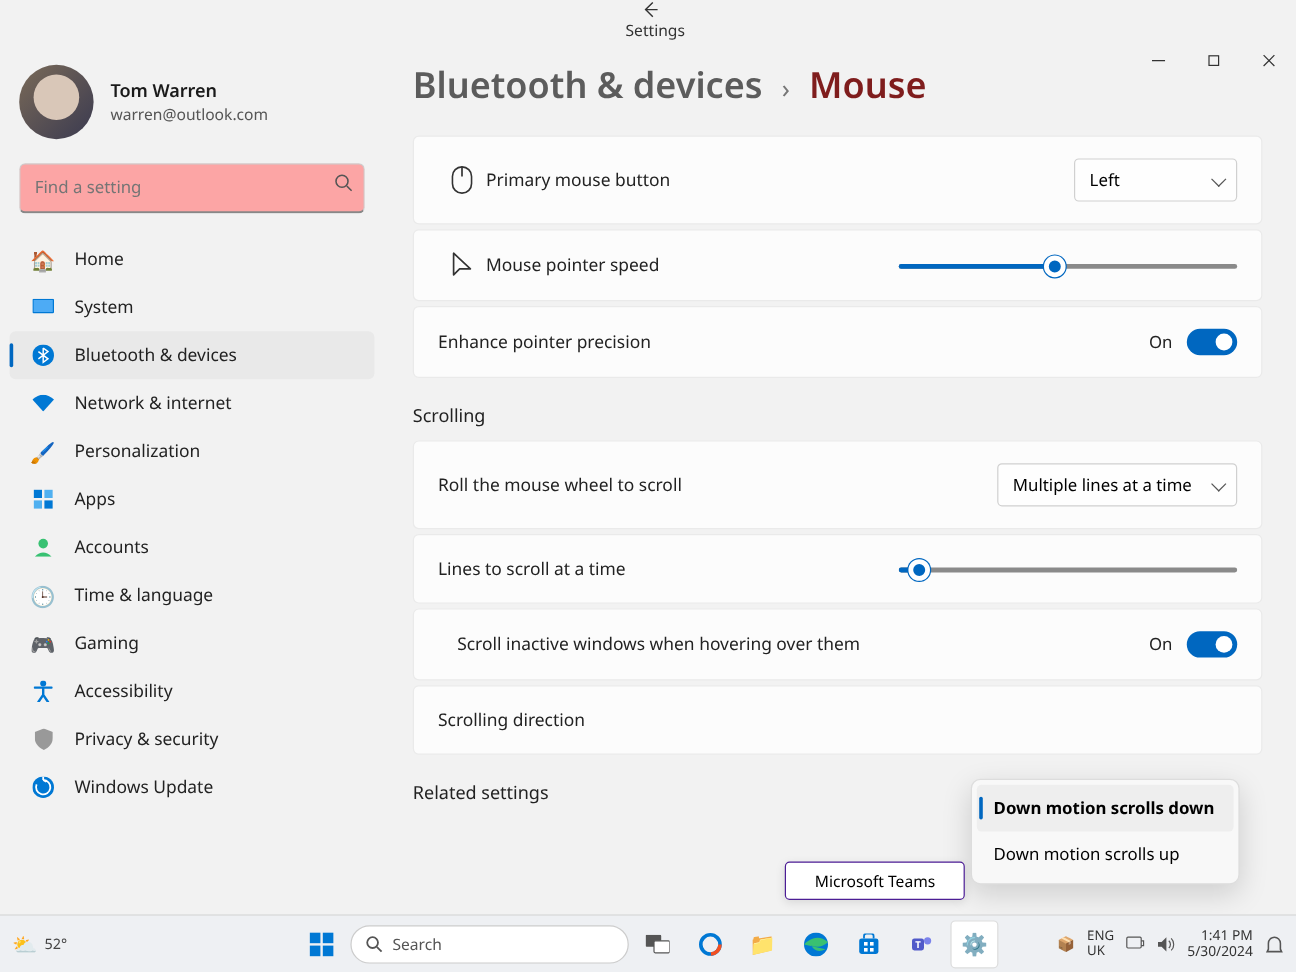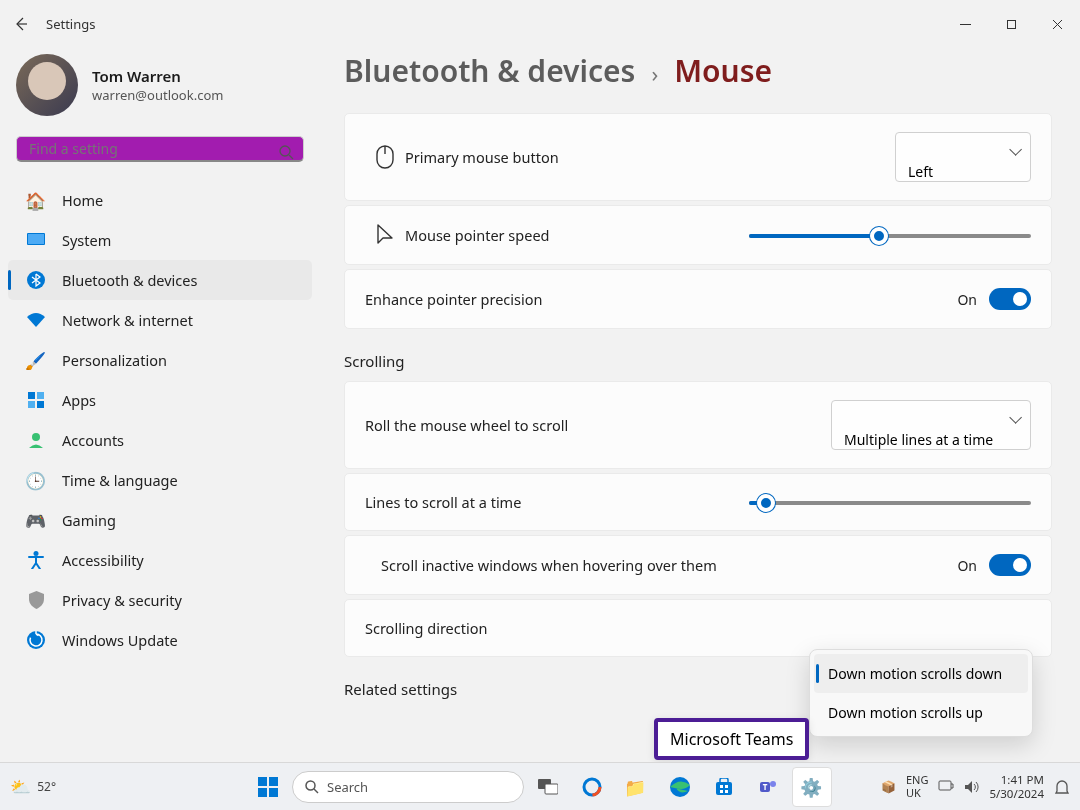--- a/index.html
+++ b/index.html
@@ -1,40 +1,40 @@
 <!DOCTYPE html>
 <html><head>
 <meta charset="utf-8">
 <style>
 * { margin:0; padding:0; box-sizing:border-box; font-family:"Segoe UI Variable","Segoe UI",system-ui,sans-serif; }
 body { width:1080px; height:810px; background:#f2f2f2; overflow:hidden; position:relative; }
 
 
-.titlebar { height:48px; display:flex; align-items:center; padding-left:4px; }
+.titlebar { height:48px; display:flex; align-items:center; padding-left:4px;flex-direction:column; }
 .back-btn { width:34px; height:34px; border:none; background:none; display:flex; align-items:center; justify-content:center; cursor:pointer; border-radius:4px; }
 .titlebar .title { margin-left:8px; font-size:13px; color:#333; }
 .win-controls { margin-left:auto; display:flex; }
 .win-controls button { width:46px; height:32px; border:none; background:none; display:flex; align-items:center; justify-content:center; }
 .win-controls svg { width:11px; height:11px; }
 
 
 .app { display:flex; height:calc(100% - 48px - 48px); }
 .sidebar { width:320px; padding:0 8px; }
 .main { flex:1; padding:0 28px 0 24px; overflow-y:auto; }
 
 
 .user { display:flex; align-items:center; gap:14px; padding:6px 8px 16px; }
 .avatar { width:62px; height:62px; border-radius:50%; background:linear-gradient(135deg,#7a6a58 0%,#3a3a50 100%); position:relative; overflow:hidden; }
 .avatar::after { content:""; position:absolute; width:38px; height:38px; border-radius:50%; background:#d9c7b8; top:8px; left:12px; }
 .user-name { font-size:15px; font-weight:600; color:#1a1a1a; }
 .user-email { font-size:13px; color:#555; }
 
 
 .search { position:relative; margin:4px 8px 18px; }
-.search input { width:100%; height:26px; border:1px solid #ccc; border-bottom:2px solid #888; border-radius:5px; padding:0 34px 0 12px; font-size:14px; background:#a21caf; }
+.search input { width:100%; height:42px; border:1px solid #ccc; border-bottom:2px solid #888; border-radius:5px; padding:0 34px 0 12px; font-size:14px; background:#fca5a5; }
 .search .sicon { position:absolute; right:10px; top:9px; color:#555; }
 
 
 .nav { list-style:none; }
 .nav-item { display:flex; align-items:center; gap:16px; padding:10px 18px; border-radius:5px; cursor:pointer; font-size:14.5px; color:#222; }
 .nav-item.active { background:#e9e9e9; position:relative; }
 .nav-item.active::before { content:""; position:absolute; left:0; top:10px; bottom:10px; width:3px; background:#0067c0; border-radius:2px; }
 .nav-icon { width:20px; height:20px; display:flex; align-items:center; justify-content:center; font-size:17px; }
 
 
@@ -45,44 +45,44 @@
 
 
 .card { background:#fcfcfc; border-radius:5px; border:1px solid #eaeaea; padding:18px 20px; margin-bottom:4px; display:flex; align-items:center; }
 .card + .card { margin-top:4px; }
 .card .card-icon { width:40px; display:flex; justify-content:center; color:#333; }
 .card .card-label { font-size:14.5px; color:#222; }
 .card .card-ctrl { margin-left:auto; display:flex; align-items:center; gap:12px; }
 .section-title { font-size:15px; font-weight:400; margin:22px 0 10px; color:#222; }
 
 
-.dropdown { min-width:136px; height:50px; border:1px solid #d0d0d0; border-radius:4px; background:#fefefe; padding:0 30px 0 12px; font-size:14px; display:flex; align-items:flex-end; position:relative; }
+.dropdown { min-width:136px; height:36px; border:1px solid #d0d0d0; border-radius:4px; background:#fefefe; padding:0 30px 0 12px; font-size:14px; display:flex; align-items:center; position:relative; }
 .dropdown.wide { min-width:200px; }
 .dropdown::after { content:""; position:absolute; right:12px; top:14px; width:8px; height:8px; border-right:1.5px solid #555; border-bottom:1.5px solid #555; transform:rotate(45deg) translateY(-3px); }
 
 
 .slider { position:relative; width:282px; height:20px; }
 .slider .track { position:absolute; top:9px; left:0; right:0; height:4px; background:#8a8a8a; border-radius:2px; }
 .slider .fill { position:absolute; top:9px; left:0; height:4px; background:#0067c0; border-radius:2px; }
 .slider .thumb { position:absolute; top:2px; width:18px; height:18px; border-radius:50%; background:#0067c0; border:4px solid #fff; box-shadow:0 0 0 1px #0067c0; }
 
 
 .toggle-wrap { display:flex; align-items:center; gap:12px; }
 .toggle-state { font-size:14px; color:#222; }
 .toggle { width:42px; height:22px; border-radius:11px; background:#0067c0; position:relative; }
 .toggle::after { content:""; position:absolute; width:14px; height:14px; border-radius:50%; background:#fff; top:4px; right:4px; }
 
 
 .flyout { position:absolute; background:#f8f8f8; border:1px solid #ddd; border-radius:8px; box-shadow:0 8px 24px rgba(0,0,0,.15); padding:4px; width:224px; }
 .flyout-item { padding:10px 14px; font-size:14px; border-radius:4px; cursor:pointer; position:relative; }
-.flyout-item.sel { background:#eeeeee; }
+.flyout-item.sel { background:#eeeeee;font-weight:bold; }
 .flyout-item.sel::before { content:""; position:absolute; left:2px; top:10px; bottom:10px; width:3px; background:#0067c0; border-radius:2px; }
 
 
-.tt { position:absolute; background:#fff; border:4px solid #4c1d95; border-radius:4px; padding:6px 12px; font-size:16px; box-shadow:0 2px 8px rgba(0,0,0,.1); }
+.tt { position:absolute; background:#fff; border:1px solid #4c1d95; border-radius:4px; padding:6px 24px; font-size:13px; box-shadow:0 2px 8px rgba(0,0,0,.1); }
 
 
 .taskbar { position:absolute; bottom:0; left:0; right:0; height:48px; background:#eef0f3; border-top:1px solid #d8d8d8; display:flex; align-items:center; padding:0 10px; }
 .tb-left { display:flex; align-items:center; gap:6px; font-size:12px; color:#444; }
 .tb-center { position:absolute; left:50%; transform:translateX(-50%); display:flex; align-items:center; gap:4px; }
 .tb-search { width:232px; height:32px; background:#fff; border:1px solid #ccc; border-radius:16px; display:flex; align-items:center; padding:0 12px; gap:8px; font-size:13px; color:#555; }
 .tb-btn { width:40px; height:40px; display:flex; align-items:center; justify-content:center; border-radius:4px; font-size:18px; }
 .tb-btn.active { background:#fff; border:1px solid #ddd; }
 .tb-right { margin-left:auto; display:flex; align-items:center; gap:10px; font-size:12px; color:#333; }
 .tb-lang { text-align:left; line-height:1.15; font-size:11px; }

